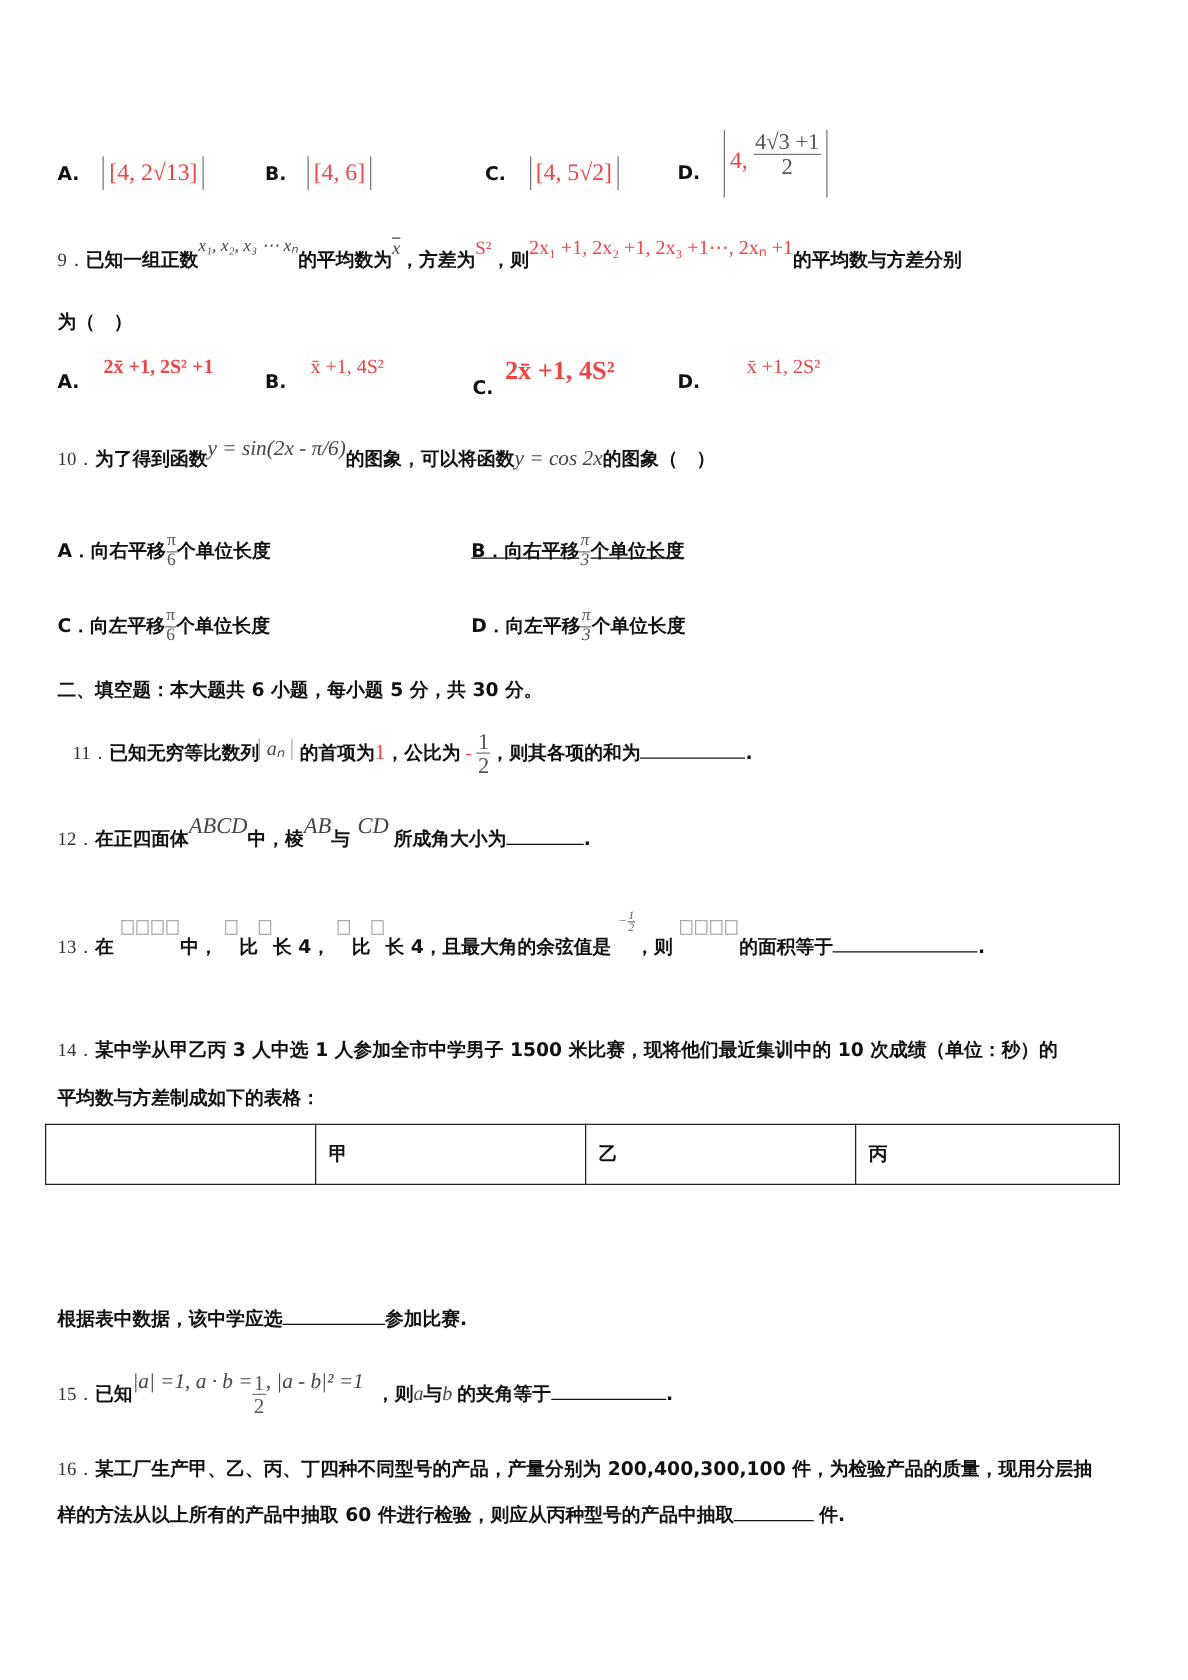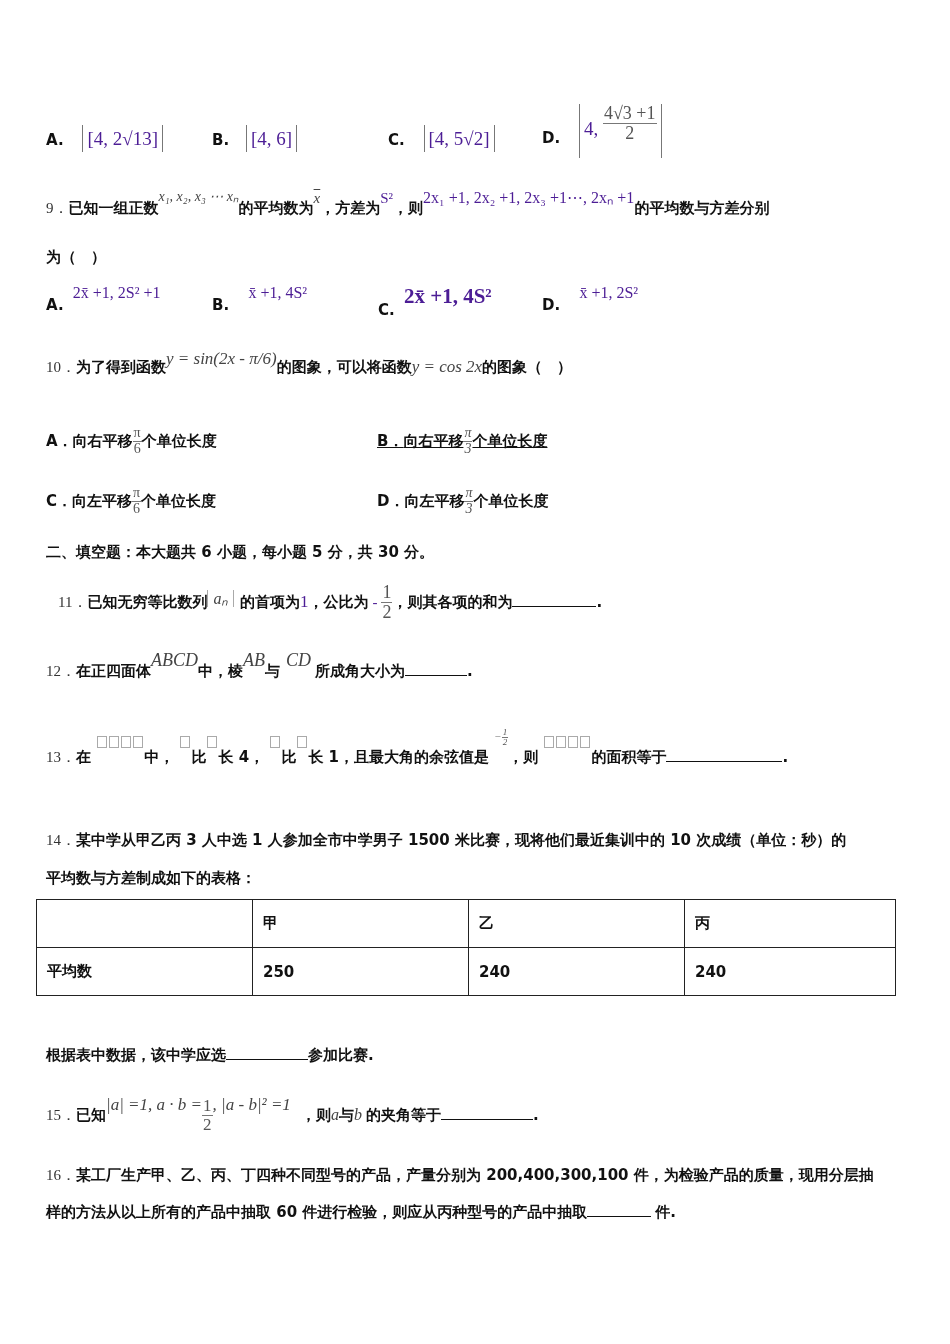--- a/index.html
+++ b/index.html
@@ -1,21 +1,21 @@
 <!DOCTYPE html>
 <html><head>
 <meta charset="utf-8">
 <style>
   html,body{margin:0;padding:0;background:#fff;}
   body{width:950px;height:1344px;position:relative;overflow:hidden;
        font-family:"DejaVu Sans","Liberation Sans",sans-serif;color:#111;font-size:15px;}
   .abs{position:absolute;white-space:nowrap;}
   .b{font-weight:bold;}
   .num{font-family:"Liberation Serif",serif;font-weight:normal;color:#333;font-size:15px;}
-  .m{font-family:"Liberation Serif",serif;font-style:normal;color:#4c1d95;font-weight:normal;}
+  .m{font-family:"Liberation Serif",serif;font-style:normal;color:#ef4444;font-weight:normal;}
   .mi{font-family:"Liberation Serif",serif;font-style:italic;color:#444;font-weight:normal;}
   .frac{display:inline-block;vertical-align:middle;text-align:center;font-family:"Liberation Serif",serif;color:#555;font-weight:normal;line-height:1.05;}
   .frac span{display:block;}
   .frac .top{border-bottom:1px solid #777;padding:0 1px;}
   .blank{display:inline-block;border-bottom:1.5px solid #111;vertical-align:baseline;height:1px;}
   .sq{display:inline-block;width:8px;height:10px;border:1px solid #aaa;margin:0 1px;vertical-align:top;}
   table.data{position:absolute;left:36px;top:899px;border-collapse:collapse;width:860px;}
   table.data td{border:1.5px solid #222;height:47px;padding:0 10px;vertical-align:middle;font-size:15px;}
   table.data td.c0{width:195px;}
   table.data td.c1,table.data td.c2{width:195px;}
@@ -47,33 +47,33 @@
   </span>
 </div>
 
 <div class="abs b" style="left:46px;top:188px;line-height:40px;">
   <span class="num">9．</span><span>已知一组正数</span><span class="mi" style="font-size:14px;position:relative;top:-12px;">x₁, x₂, x₃ ⋯ xₙ</span><span>的平均数为</span><span class="mi ov" style="font-size:15px;position:relative;top:-10px;">x</span><span>，方差为</span><span class="m" style="font-size:15px;position:relative;top:-10px;">S²</span><span>，则</span><span class="m" style="font-size:16px;position:relative;top:-10px;">2x₁ +1, 2x₂ +1, 2x₃ +1⋯, 2xₙ +1</span><span>的平均数与方差分别</span>
 </div>
 <div class="abs b" style="left:46px;top:248px;">为（　）</div>
 
 <div class="abs b" style="left:46px;top:284px;">
   <span style="position:relative;top:12px;">A.</span>
-  <span class="m" style="font-size:16px;margin-left:4px;">2x̄ +1, 2S² +1</span>
+  <span class="m" style="font-size:16px;margin-left:14px;font-weight:bold;">2x̄ +1, 2S² +1</span>
 </div>
 <div class="abs b" style="left:212px;top:284px;">
   <span style="position:relative;top:12px;">B.</span>
   <span class="m" style="font-size:16px;margin-left:14px;">x̄ +1, 4S²</span>
 </div>
 <div class="abs b" style="left:378px;top:284px;">
   <span style="position:relative;top:12px;">C.</span>
   <span class="m" style="font-size:21px;margin-left:4px;font-weight:bold;">2x̄ +1, 4S²</span>
 </div>
 <div class="abs b" style="left:542px;top:284px;">
   <span style="position:relative;top:12px;">D.</span>
-  <span class="m" style="font-size:16px;margin-left:14px;">x̄ +1, 2S²</span>
+  <span class="m" style="font-size:16px;margin-left:32px;">x̄ +1, 2S²</span>
 </div>
 
 <div class="abs b" style="left:46px;top:344px;line-height:46px;">
   <span class="num">10．</span><span>为了得到函数</span><span class="mi" style="font-size:17px;position:relative;top:-8px;">y = sin(2x - π/6)</span><span>的图象，可以将函数</span><span class="mi" style="font-size:17px;">y = cos 2x</span><span>的图象（　）</span>
 </div>
 
 <div class="abs b" style="left:46px;top:426px;">
   <span>A．</span><span>向右平移</span><span class="frac" style="font-size:14px;"><span class="top">π</span><span>6</span></span><span>个单位长度</span>
 </div>
 <div class="abs b" style="left:377px;top:426px;text-decoration:underline;">
@@ -93,43 +93,37 @@
 </div>
 
 <div class="abs b" style="left:46px;top:660px;">
   <span class="num">12．</span><span>在正四面体</span><span class="mi" style="font-size:18px;position:relative;top:-10px;">ABCD</span><span>中，棱</span><span class="mi" style="font-size:18px;position:relative;top:-10px;">AB</span><span>与</span><span class="mi" style="font-size:18px;position:relative;top:-10px;margin-left:6px;">CD</span><span style="margin-left:4px;">所成角大小为</span><span class="blank" style="width:62px;"></span><span>.</span>
 </div>
 
 <div class="abs b" style="left:46px;top:748px;">
   <span class="num">13．</span><span>在</span>
   <span style="position:relative;top:-12px;"><span class="sq"></span><span class="sq"></span><span class="sq"></span><span class="sq"></span></span><span>中，</span>
   <span class="sq" style="position:relative;top:-12px;"></span><span>比</span><span class="sq" style="position:relative;top:-12px;"></span><span>长 4，</span>
-  <span class="sq" style="position:relative;top:-12px;"></span><span>比</span><span class="sq" style="position:relative;top:-12px;"></span><span>长 1，且最大角的余弦值是</span>
+  <span class="sq" style="position:relative;top:-12px;"></span><span>比</span><span class="sq" style="position:relative;top:-12px;"></span><span>长 4，且最大角的余弦值是</span>
   <span style="position:relative;top:-22px;font-family:'Liberation Serif',serif;color:#777;font-style:italic;font-size:11px;font-weight:normal;"><span>−</span><span class="frac" style="font-size:9px;"><span class="top">1</span><span>2</span></span></span><span>，则</span>
   <span style="position:relative;top:-12px;"><span class="sq"></span><span class="sq"></span><span class="sq"></span><span class="sq"></span></span><span>的面积等于</span><span class="blank" style="width:116px;"></span><span>.</span>
 </div>
 
 <div class="abs b" style="left:46px;top:831px;">
   <span class="num">14．</span><span>某中学从甲乙丙 3 人中选 1 人参加全市中学男子 1500 米比赛，现将他们最近集训中的 10 次成绩（单位：秒）的</span>
 </div>
 <div class="abs b" style="left:46px;top:869px;">平均数与方差制成如下的表格：</div>
 
 <table class="data b">
   <tbody>
       <tr>
     <td class="c0"></td>
     <td class="c1">甲</td>
     <td class="c2">乙</td>
     <td>丙</td>
-  </tr>
-  <tr>
-    <td>平均数</td>
-    <td>250</td>
-    <td>240</td>
-    <td>240</td>
   </tr>
 </tbody>
   </table>
 
 <div class="abs b" style="left:46px;top:1046px;">
   <span>根据表中数据，该中学应选</span><span class="blank" style="width:82px;"></span><span>参加比赛.</span>
 </div>
 
 <div class="abs b" style="left:46px;top:1090px;line-height:50px;">
   <span class="num">15．</span><span>已知</span><span class="mi" style="font-size:17px;position:relative;top:-10px;">|a| =1, a · b =</span><span class="frac" style="font-size:17px;"><span class="top">1</span><span>2</span></span><span class="mi" style="font-size:17px;position:relative;top:-10px;">, |a - b|² =1</span><span style="margin-left:10px;">，则</span><span class="mi" style="font-size:16px;">a</span><span>与</span><span class="mi" style="font-size:16px;">b</span><span style="margin-left:4px;">的夹角等于</span><span class="blank" style="width:92px;"></span><span>.</span>

